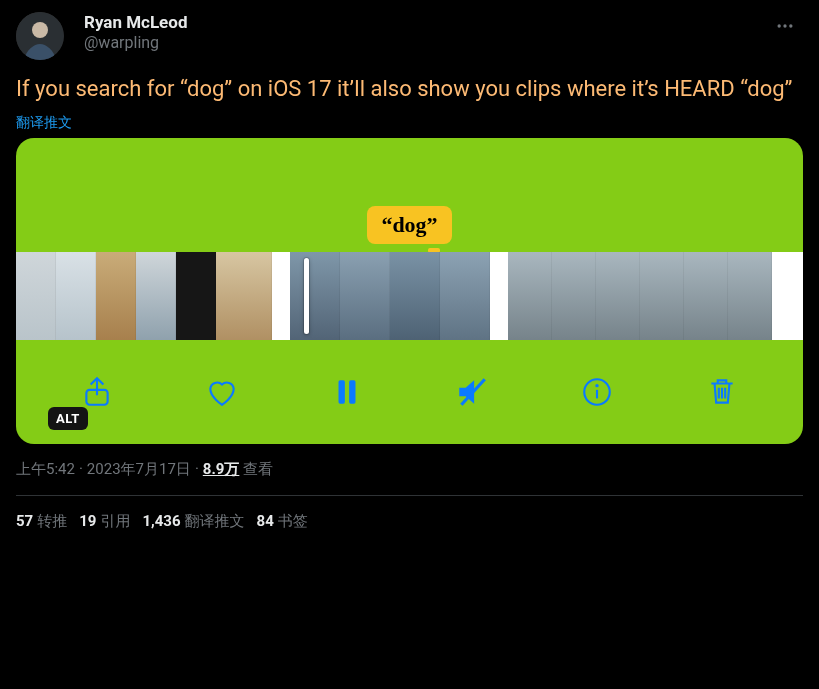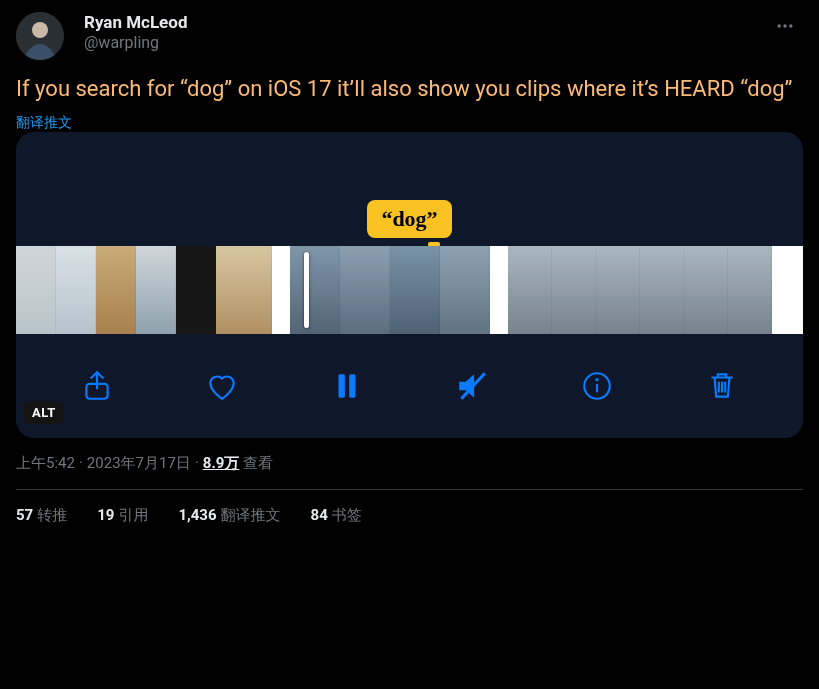--- a/index.html
+++ b/index.html
@@ -8,21 +8,21 @@
   .header { display: flex; align-items: flex-start; gap: 20px; position: relative; }
   .avatar { width: 48px; height: 48px; border-radius: 50%; background: linear-gradient(135deg,#3b3b3b,#1a1a1a); overflow: hidden; flex: 0 0 48px; display:flex; align-items:center; justify-content:center;}
   .avatar svg { width:48px; height:48px; }
   .names { display:flex; flex-direction:column; line-height:1.25; }
   .display-name { font-weight:700; font-size:17px; color:#e7e9ea; }
   .handle { font-size:16px; color:#71767b; }
   .more { position:absolute; right:0; top:0; color:#71767b; padding:4px 8px; cursor:pointer; }
   .more svg { width:20px; height:20px; }
   .body-text { margin-top:14px; font-size:22px; line-height:1.35; color:#fdba74; font-weight:400; }
   .translate { margin-top:10px; font-size:14px; color:#1d9bf0; cursor:pointer; }
-  .media-card { margin-top:0; background:#0f172a; border-radius:18px; overflow:hidden; position:relative; }
+  .media-card { margin-top:6px; background:#84cc16; border-radius:18px; overflow:hidden; position:relative; }
   .label-area { height:114px; display:flex; align-items:flex-end; justify-content:center; padding-bottom:8px; position:relative; }
   .dog-label { background:#f8c322; color:#000; font-weight:700; font-size:22px; padding:6px 14px; border-radius:8px; font-family: Georgia, "Times New Roman", serif; }
   .tick-line { position:absolute; left:318px; right:270px; bottom:-3px; height:0; }
   .tick { position:absolute; bottom:6px; width:12px; height:5px; background:#f8c322; border-radius:2px; }
   .tick.t1 { left:50%; transform:translateX(-50%); bottom:2px; }
   .filmstrip { height:88px; display:flex; gap:18px; padding:0 0 0 0; background:#fff; align-items:stretch; overflow:hidden; }
   .clip-group { display:flex; height:88px; }
   .frame { height:88px; flex:0 0 auto; border-right:1px solid rgba(0,0,0,0.05); }
   .g1 .frame:nth-child(1){ width:40px; background:linear-gradient(#cfd6da,#b9c4ca); }
   .g1 .frame:nth-child(2){ width:40px; background:linear-gradient(#d9e1e6,#b6c3cb); }
@@ -35,26 +35,26 @@
   .g2 .frame:nth-child(2){ background:linear-gradient(#7f97a9,#526476); }
   .g2 .frame:nth-child(3){ background:linear-gradient(#8aa0b1,#5a6e80); }
   .g2 .frame:nth-child(4){ background:linear-gradient(#7a92a5,#4e6274); }
   .playhead { position:absolute; left:14px; top:6px; bottom:6px; width:5px; background:#fff; border-radius:3px; box-shadow:0 0 0 1px rgba(0,0,0,0.15), 0 1px 4px rgba(0,0,0,0.3); }
   .g3 .frame { width:44px; background:linear-gradient(#a9b7bf,#76838a); }
   .toolbar { height:104px; display:flex; align-items:center; justify-content:space-around; padding:0 18px; }
   .tool-btn { width:44px; height:44px; display:flex; align-items:center; justify-content:center; color:#0a7aff; cursor:pointer; }
   .tool-btn svg { width:34px; height:34px; stroke:#0a7aff; fill:none; stroke-width:2; }
   .tool-btn.pause svg rect { fill:#0a7aff; stroke:none; }
   .tool-btn.mute svg { fill:#0a7aff; stroke:#0a7aff; }
-  .alt-badge { position:absolute; left:8px; bottom:14px; background:#141414; color:#fff; font-size:13px; font-weight:700; padding:4px 8px; border-radius:6px; letter-spacing:0.5px;text-align:right; }
+  .alt-badge { position:absolute; left:32px; bottom:14px; background:#141414; color:#fff; font-size:13px; font-weight:700; padding:4px 8px; border-radius:6px; letter-spacing:0.5px;text-align:right; }
   .meta { margin-top:16px; font-size:15px; color:#71767b; }
   .meta .dot { padding:0 4px; }
   .meta .views-count { color:#e7e9ea; font-weight:700;text-decoration:underline; }
   .divider { height:1px; background:#2f3336; margin:16px 0 0 0; }
-  .engagement { display:flex; gap:30px; padding:16px 0 0 0; font-size:15px; color:#71767b; }
+  .engagement { display:flex; gap:12px; padding:16px 0 0 0; font-size:15px; color:#71767b; }
   .eng-item .count { color:#e7e9ea; font-weight:700; margin-right:4px; }
 </style>
 </head>
 <body>
 
 <div class="tweet">
 
   <div class="header">
     <div class="avatar">
       <svg viewBox="0 0 48 48">

